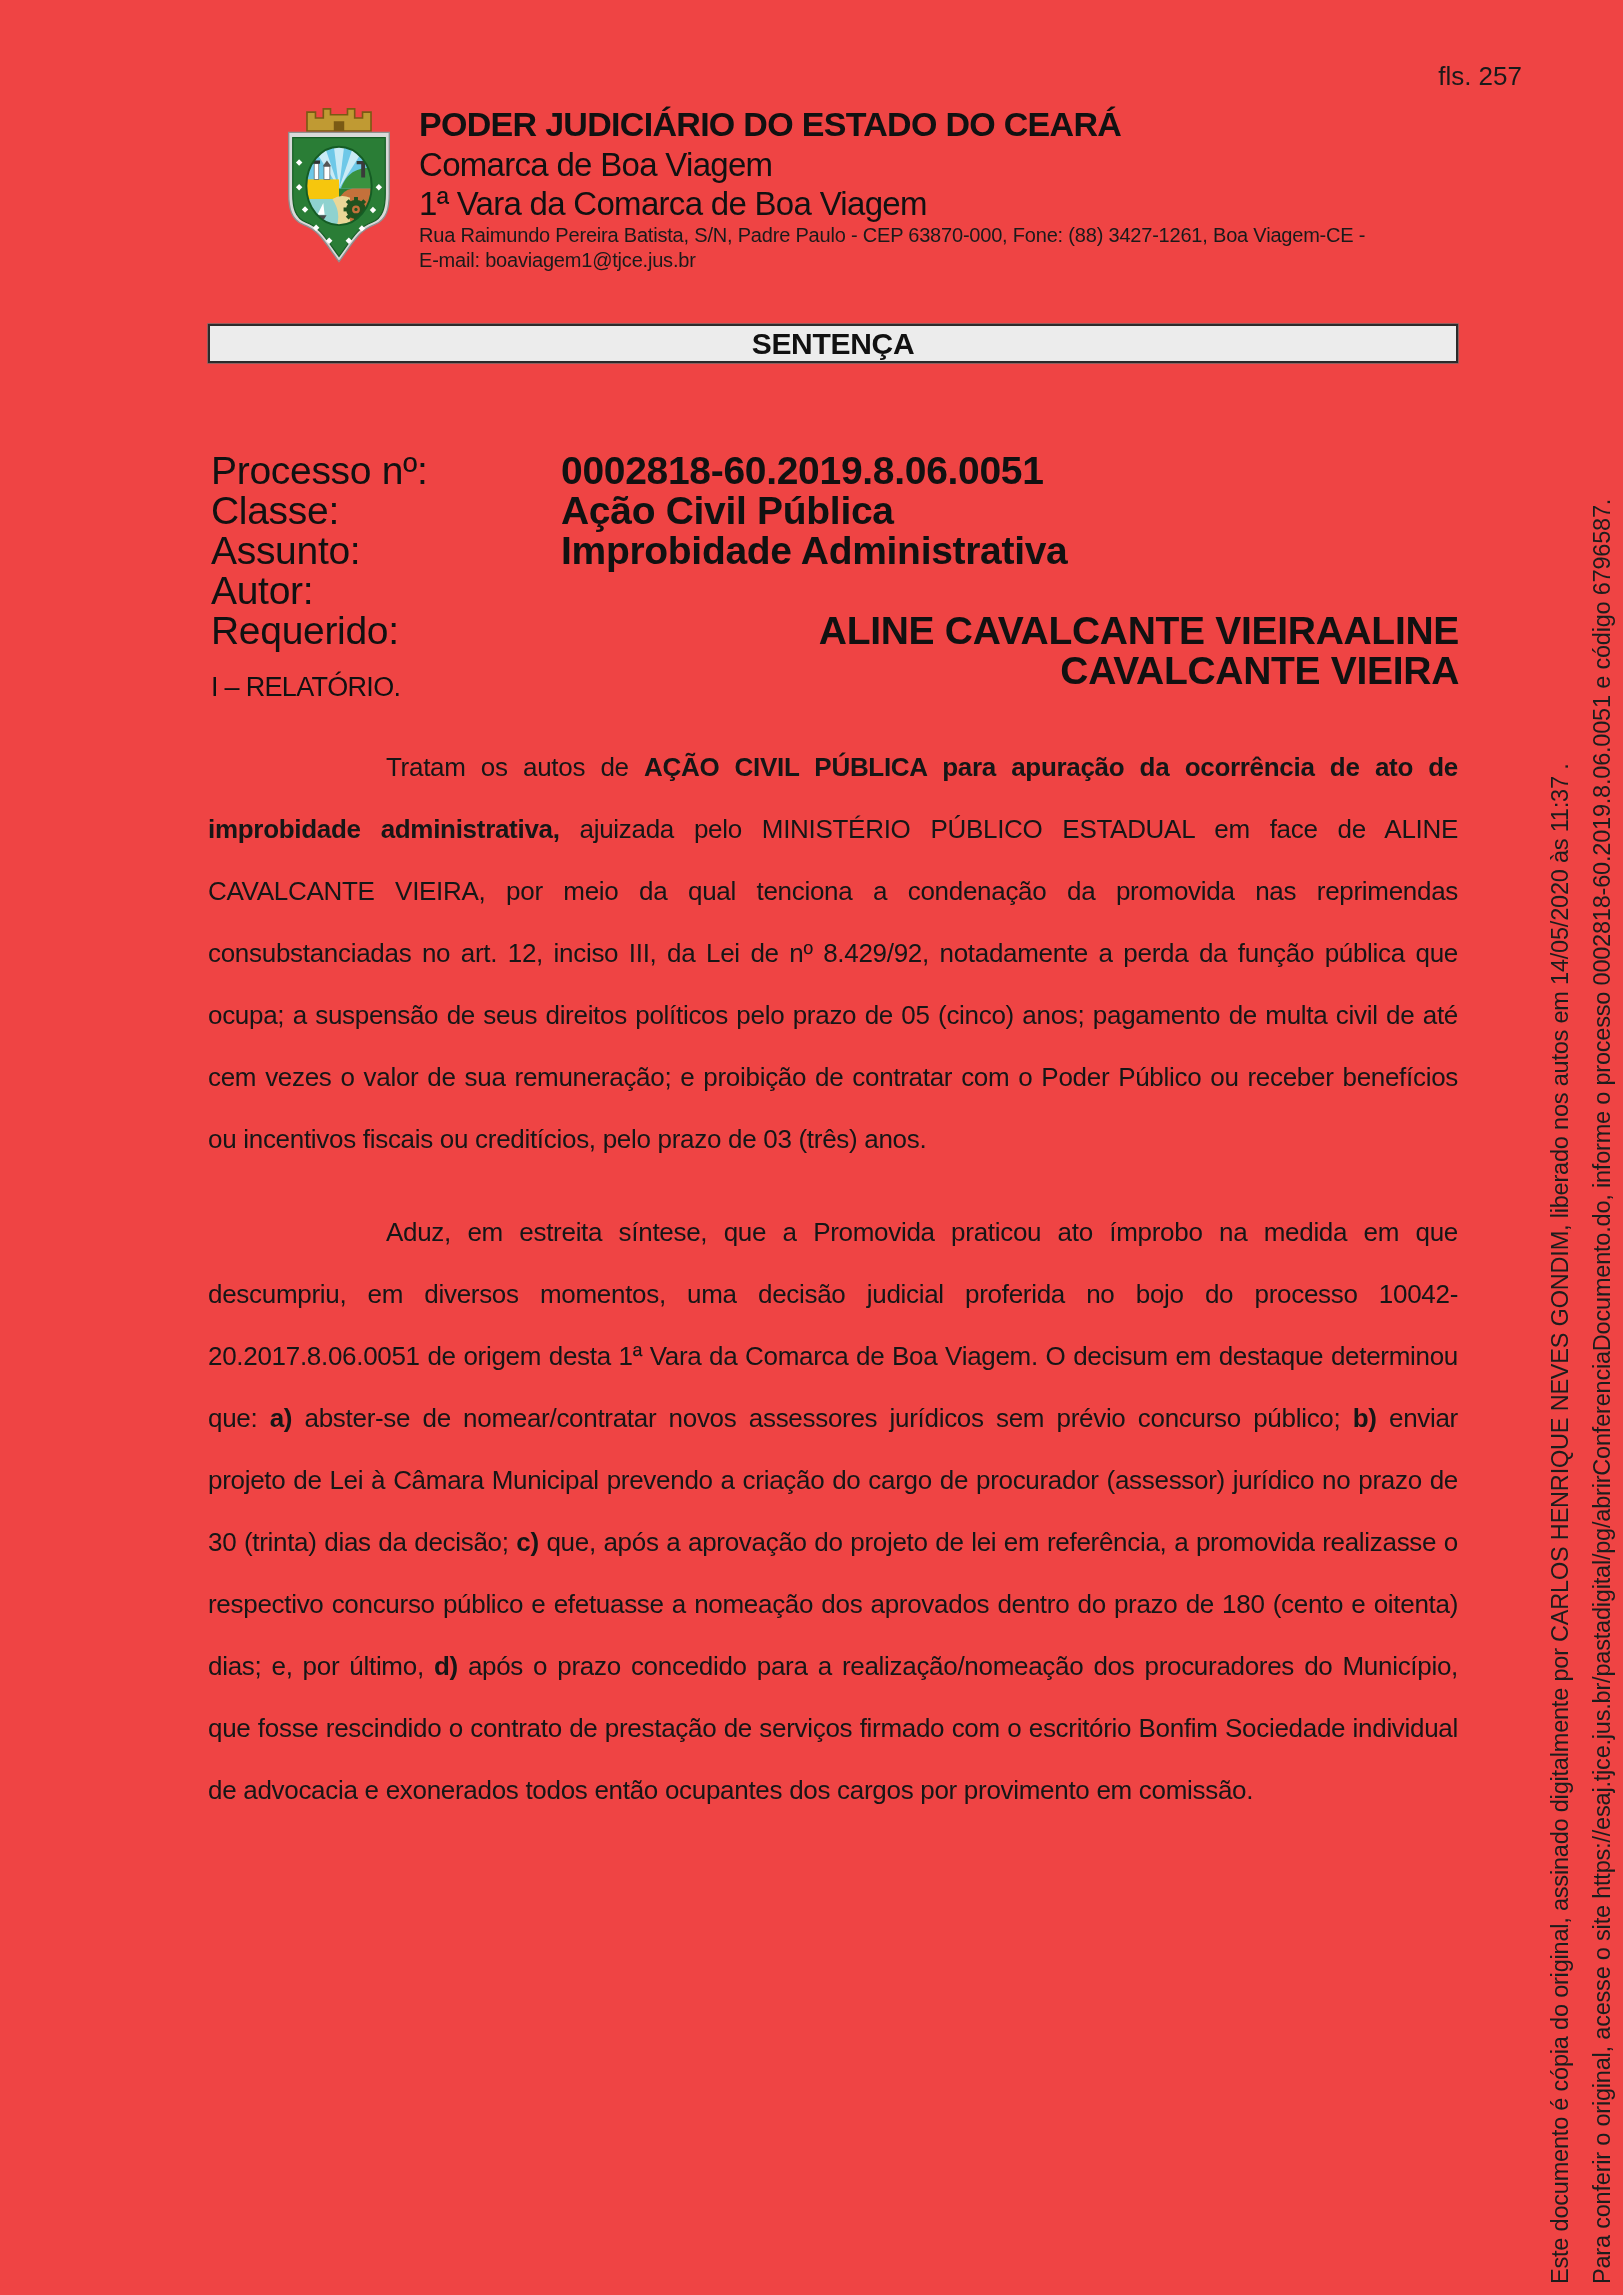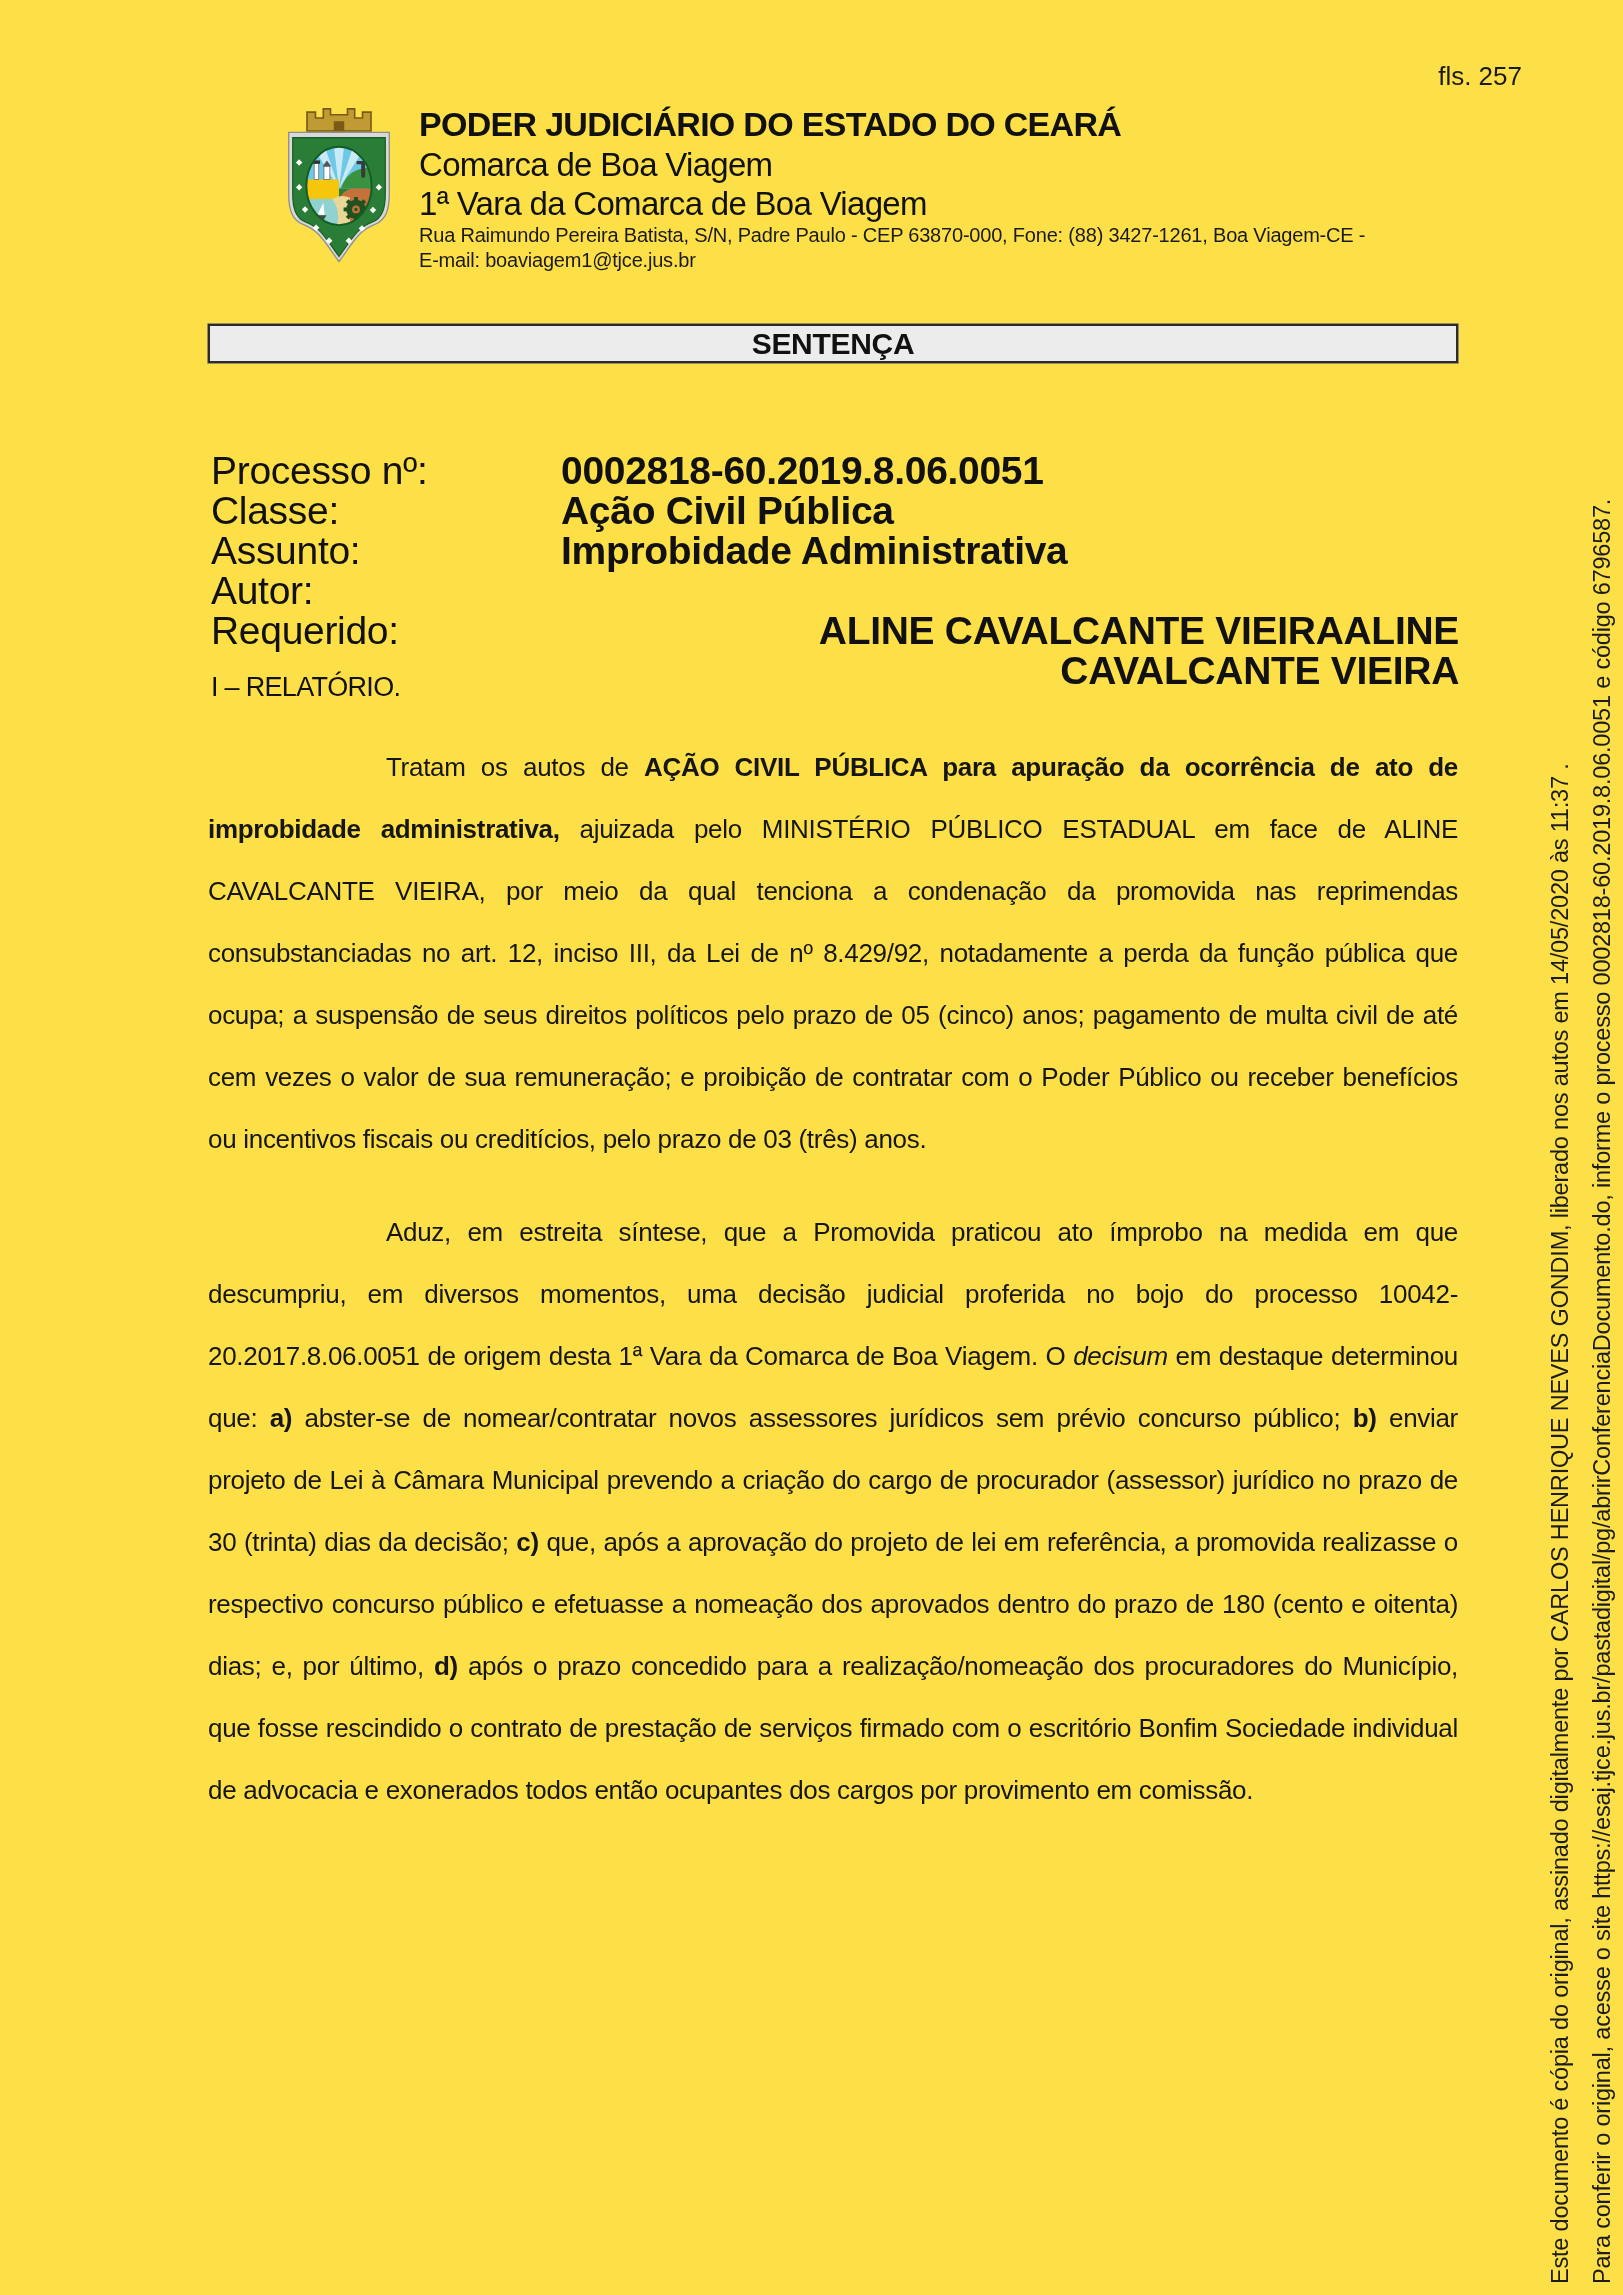--- a/index.html
+++ b/index.html
@@ -1,20 +1,20 @@
 <!DOCTYPE html>
 <html style="--crest-green: #2a7d36; --crest-green_dark: #155c24; --crest-gold: #c09a33; --crest-gold_dark: #7a5a14; --crest-silver: #d9d9d9; --crest-silver_dark: #8f8f8f; --crest-sky: #6ec8e8; --crest-ray: #eaf7fb; --crest-hill: #39923f; --crest-field_yellow: #f6c60d; --crest-water: #8fd2cf; --crest-sand: #ead797; --crest-clay: #c4713b; --crest-cog: #20521f; --box-bg: #ececec;font-size:10.5px"><head>
 <meta charset="utf-8">
 <style>
   html, body { margin: 0; padding: 0; background: #ffffff; }
   .page {
     position: relative;
     width: 1623px;
     height: 2295px;
-    background: #fde047;
+    background: #ef4444;
     font-family: "Liberation Sans", sans-serif;
     color: #111111;
     overflow: hidden;
   }
 
   
   .fls {
     position: absolute;
     top: 61px;
     right: 101px;
@@ -58,21 +58,21 @@
     font-size: 27px; font-weight: normal; letter-spacing: -0.7px;
   }
   .body-text {
     position: absolute; left: 208px; top: 736px; width: 1250px;
     font-size: 26px; line-height: 62px;
     text-align: justify; letter-spacing: -0.3px;
     color: #161616;
   }
   .body-text p { margin: 0 0 31px 0; text-indent: 178px; }
   .b { font-weight: bold; }
-  .i { font-style: italic; }
+  .i { }
 
   
   .sidebar-line {
     position: absolute;
     white-space: nowrap;
     font-size: 23.5px;
     line-height: 26px;
     width: 1969px;
     transform: rotate(-90deg);
     transform-origin: 0 0;

